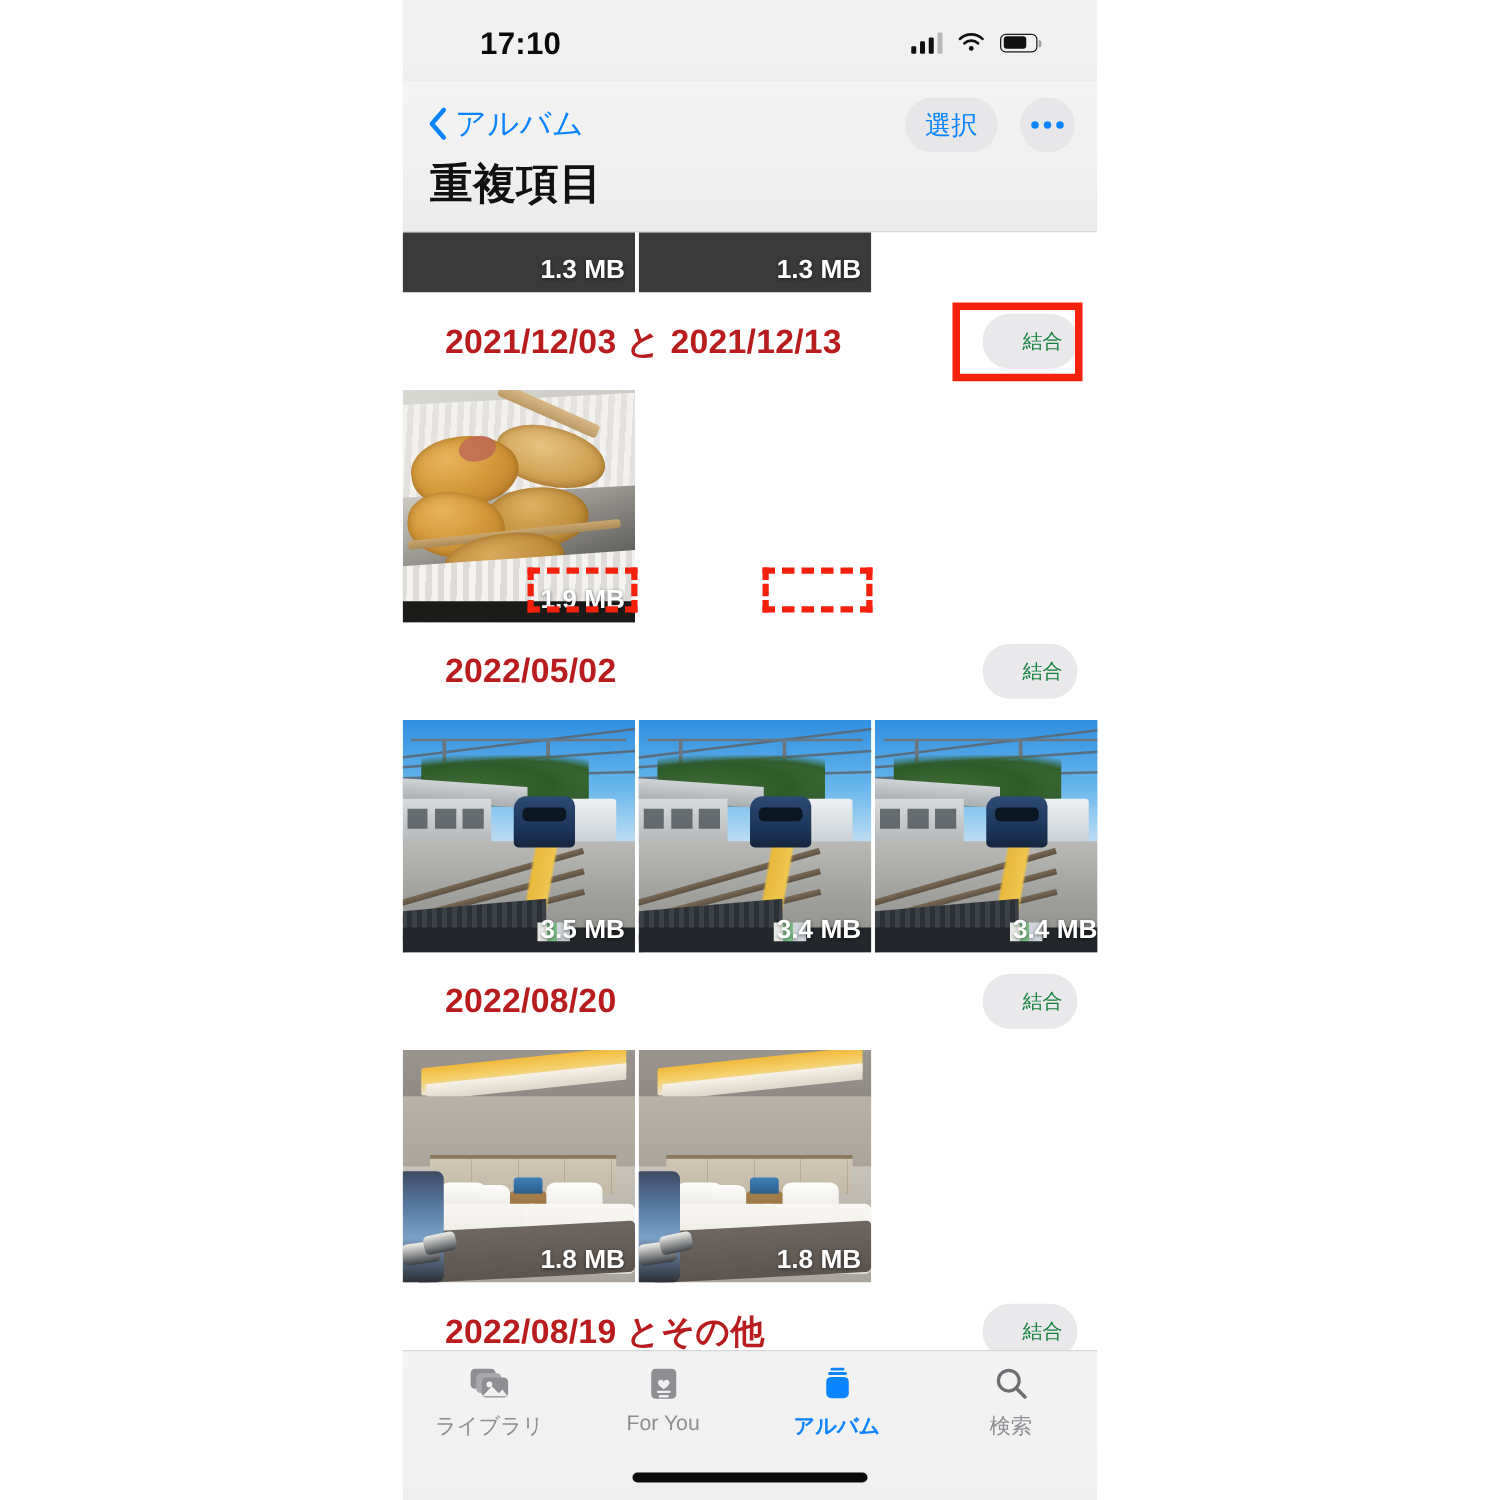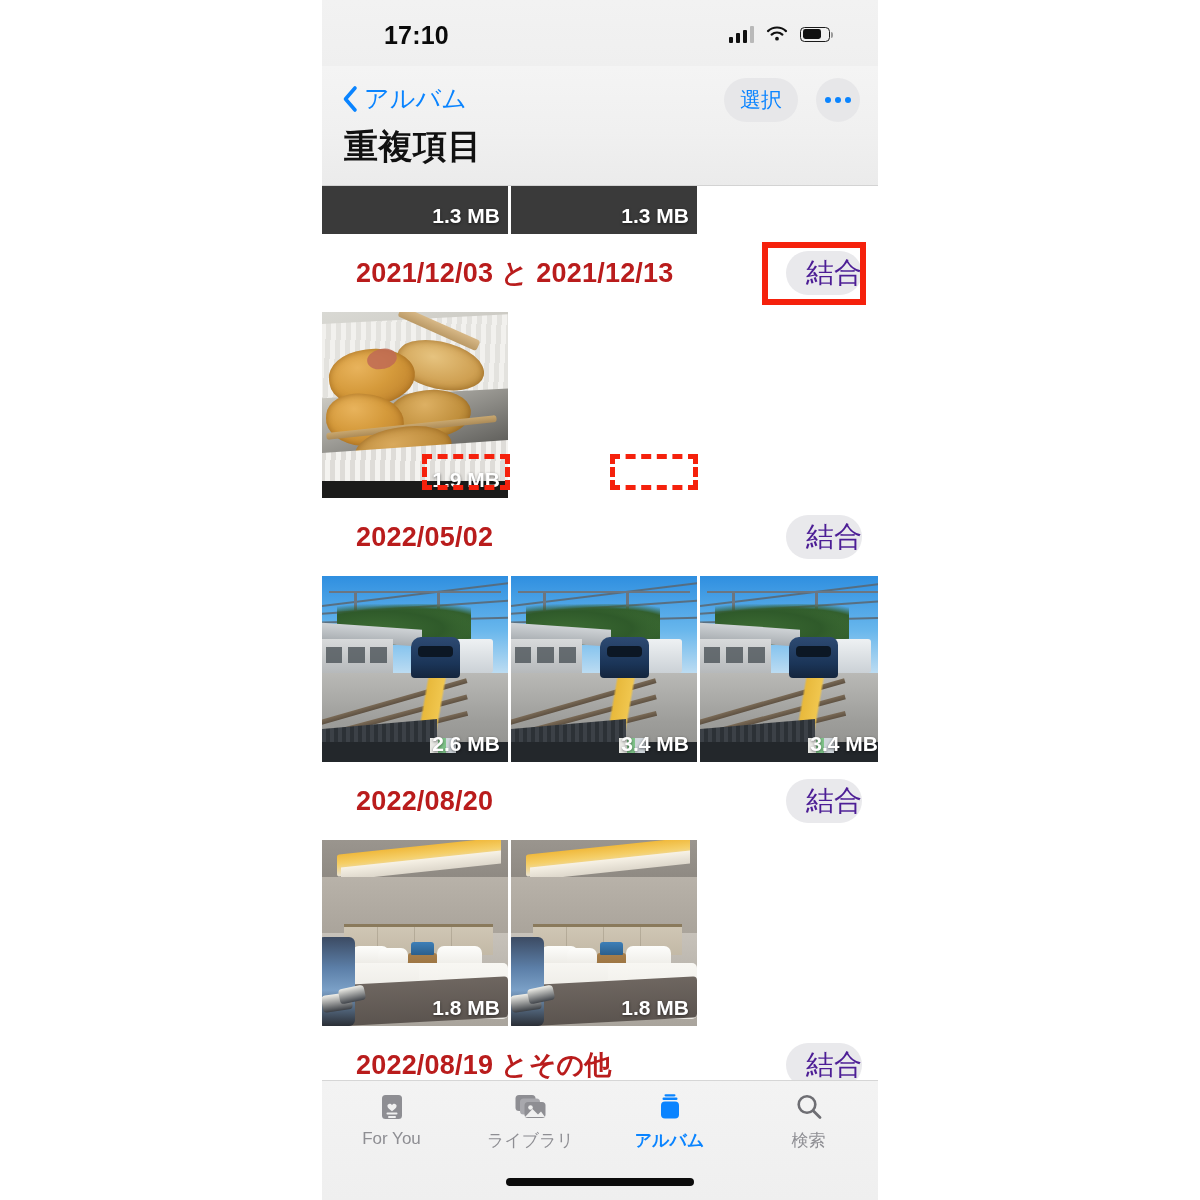--- a/index.html
+++ b/index.html
@@ -113,21 +113,21 @@
     position: absolute; left: 34px; top: 50%; transform: translateY(-50%);
     font-size: 27px; font-weight: bold; color:#b91c1c; white-space: nowrap;
     letter-spacing: .2px;
   }
   .merge-button {
     position: absolute; right: 16px; top: 50%; transform: translateY(-50%);
     width: 76px; height: 44px; border-radius: 22px;
     background:#e9e9ec; display:flex; align-items:center; justify-content:center;
     cursor:pointer;
   }
-  .merge-button span { font-size: 28px; color:#4c1d95; font-weight:500;margin-left:20px; }
+  .merge-button span { font-size: 16px; color:#15803d; font-weight:500;margin-left:20px; }
 
   
   .thumb-row { position: relative; width: 556px; display: flex; gap: 3px; padding-left: 0; }
   .thumb {
     position: relative; width: 186px; height: 186px;
     overflow: hidden; flex: none; cursor: pointer;
   }
   .thumb .size {
     position:absolute; right:8px; bottom:6px;
     font-size: 21px; font-weight: bold; color:#fff;
@@ -468,21 +468,21 @@
             <div class="rail r1"></div>
             <div class="rail r2"></div>
             <div class="rail r3"></div>
           <div class="yellow"></div>
             <div class="car"></div>
             <div class="train"></div>
           <div class="tactile"></div>
             <div class="dark-b"></div>
             <div class="signs"></div>
         </div>
-        <div class="size">2.6 MB</div>
+        <div class="size">3.5 MB</div>
       </div>
       <div class="thumb">
         <div class="art art-train">
           <div class="sky"></div>
             <div class="wire w1"></div>
             <div class="wire w2"></div>
             <div class="wire w3"></div>
           <div class="gantry"></div>
             <div class="pole p1"></div>
             <div class="pole p2"></div>
@@ -597,43 +597,43 @@
 
   <div class="anno-solid" style="left:440px; top:242px; width:104px; height:63px;"></div>
   <div class="anno-dashed" style="left:100px; top:454px; width:88px; height:36px;"></div>
   <div class="anno-dashed" style="left:288px; top:454px; width:88px; height:36px;"></div>
 
   <div id="tab-bar">
     <div id="tab-items">
 
       <div class="tab">
         <div class="tab-ico">
-          <svg width="30" height="30" viewBox="0 0 30 30">
-            <rect x="5" y="3" width="20" height="24" rx="3.5" fill="#8e8e93"></rect>
-            <path d="M15 13.3c-1.4-2.6-4.6-1.6-4.6.8 0 2 2.6 3.8 4.6 5.1 2-1.3 4.6-3.1 4.6-5.1 0-2.4-3.2-3.4-4.6-.8z" fill="#f0f0f0"></path>
-            <rect x="9.5" y="20.5" width="11" height="1.9" rx=".95" fill="#f0f0f0"></rect>
-            <rect x="11" y="24" width="8" height="1.9" rx=".95" fill="#f0f0f0"></rect>
-          </svg>
-        </div>
-        <div class="tab-label">For You</div>
-      </div>
-
-      <div class="tab">
-        <div class="tab-ico">
           <svg width="34" height="30" viewBox="0 0 34 30">
             <rect x="1.5" y="3" width="20" height="16" rx="3.5" fill="#8e8e93"></rect>
             <rect x="6" y="6.5" width="20" height="16" rx="3.5" fill="#a8a8ad"></rect>
             <rect x="10.5" y="10" width="21" height="16" rx="3.5" fill="#8e8e93"></rect>
             <circle cx="16.5" cy="15.5" r="2.3" fill="#f0f0f0"></circle>
             <path d="M11 25 L18.5 17 L24 22.5 L27 19.5 L31 25 Z" fill="#f0f0f0"></path>
           </svg>
         </div>
         <div class="tab-label">ライブラリ</div>
       </div>
 
+      <div class="tab">
+        <div class="tab-ico">
+          <svg width="30" height="30" viewBox="0 0 30 30">
+            <rect x="5" y="3" width="20" height="24" rx="3.5" fill="#8e8e93"></rect>
+            <path d="M15 13.3c-1.4-2.6-4.6-1.6-4.6.8 0 2 2.6 3.8 4.6 5.1 2-1.3 4.6-3.1 4.6-5.1 0-2.4-3.2-3.4-4.6-.8z" fill="#f0f0f0"></path>
+            <rect x="9.5" y="20.5" width="11" height="1.9" rx=".95" fill="#f0f0f0"></rect>
+            <rect x="11" y="24" width="8" height="1.9" rx=".95" fill="#f0f0f0"></rect>
+          </svg>
+        </div>
+        <div class="tab-label">For You</div>
+      </div>
+
       <div class="tab active">
         <div class="tab-ico">
           <svg width="32" height="30" viewBox="0 0 32 30">
             <rect x="7" y="9.5" width="18" height="17" rx="4" fill="#0a84ff"></rect>
             <rect x="8.5" y="5.6" width="15" height="2.4" rx="1.2" fill="#0a84ff"></rect>
             <rect x="10.5" y="2.2" width="11" height="2.2" rx="1.1" fill="#0a84ff"></rect>
           </svg>
         </div>
         <div class="tab-label">アルバム</div>
       </div>

